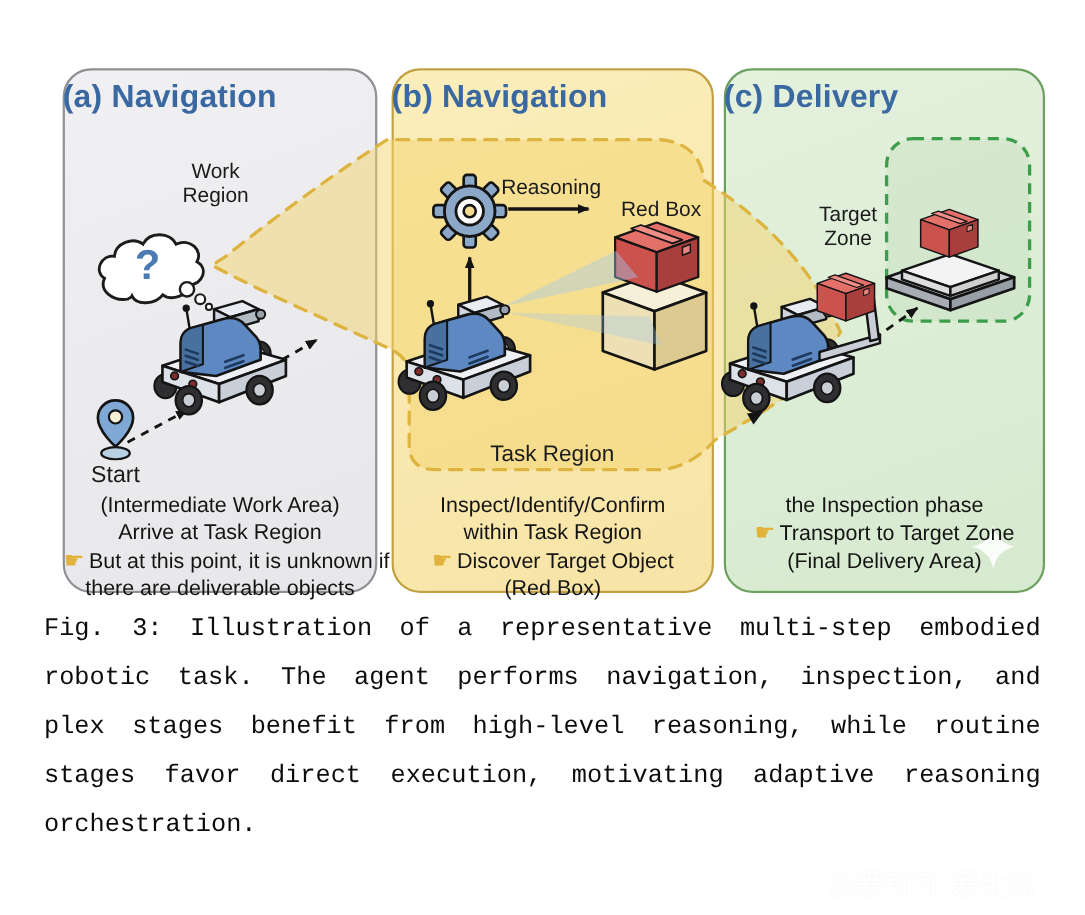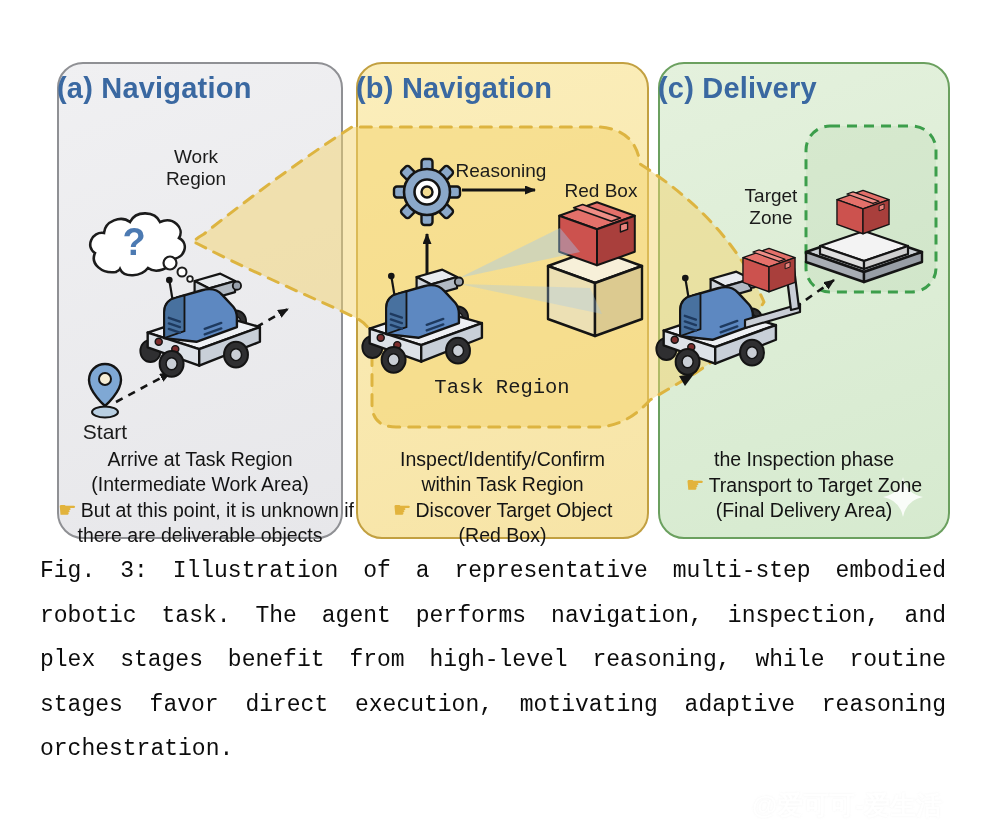--- a/index.html
+++ b/index.html
@@ -175,30 +175,30 @@
 
   <div class="lbl small" style="left:136px;top:146px;width:120px;">
     <div>Work</div>
     <div>Region</div>
   </div>
   <div id="qmark">?</div>
   <div class="lbl" style="left:72px;top:420px;width:66px;font-size:21px;">Start</div>
 
   <div class="lbl small" style="left:447px;top:160px;width:108px;">Reasoning</div>
   <div class="lbl small" style="left:556px;top:180px;width:90px;">Red Box</div>
-  <div class="lbl" style="left:426px;top:376px;width:152px;font-size:20.5px;font-family:Liberation Mono, monospace;">Task Region</div>
+  <div class="lbl" style="left:426px;top:401px;width:152px;font-size:20.5px;">Task Region</div>
 
   <div class="lbl small" style="left:728px;top:157px;width:86px;margin-top:28px;">
     <div>Target</div>
     <div>Zone</div>
   </div>
 
   <div class="note" style="left:58px;width:284px;">
+    <div>(Intermediate Work Area)</div>
     <div>Arrive at Task Region</div>
-    <div>(Intermediate Work Area)</div>
     <div><span class="hand">☛</span><span>But at this point, it is unknown if</span></div>
     <div>there are deliverable objects</div>
   </div>
   <div class="note" style="left:357px;width:291px;">
     <div>Inspect/Identify/Confirm</div>
     <div>within Task Region</div>
     <div><span class="hand">☛</span><span>Discover Target Object</span></div>
     <div>(Red Box)</div>
   </div>
   <div class="note" style="left:659px;width:290px;">

